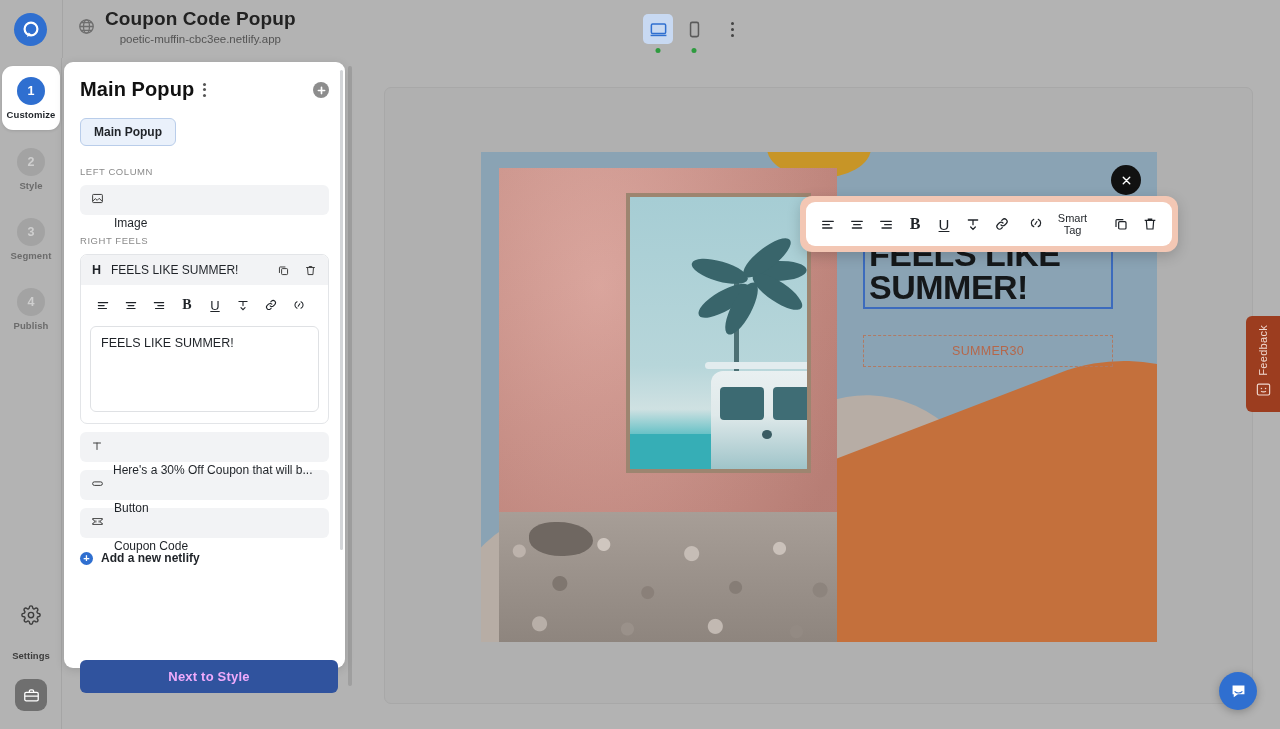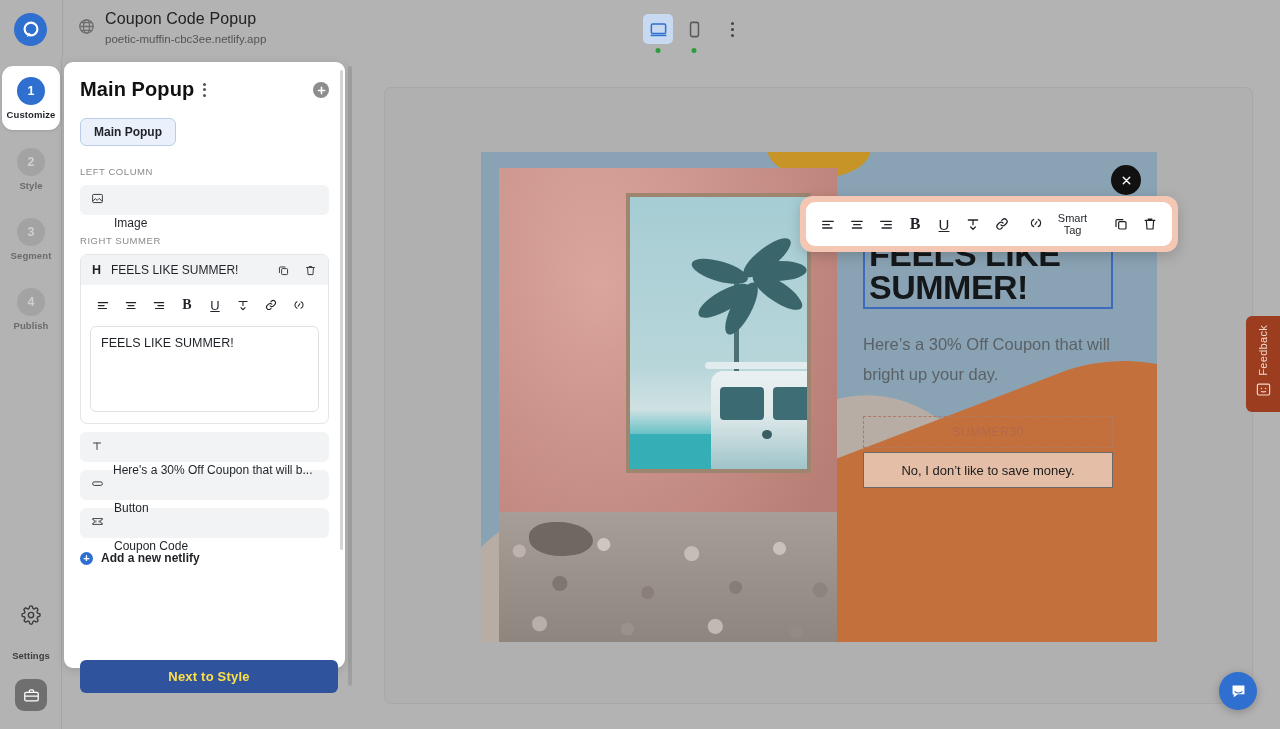--- a/index.html
+++ b/index.html
@@ -28,25 +28,25 @@
   .topbar-divider {
     position: absolute; left: 62px; top: 0; width: 1px; height: 58px;
     background: #a5a5a5;
   }
   .site-info {
     position: absolute; left: 78px; top: 9px;
     display: flex; align-items: flex-start; gap: 10px;
   }
   .globe-icon { margin-top: 9px; }
   .site-title {
-    font-size: 16px; font-weight: 400; color: #222; letter-spacing: .1px;
+    font-size: 19px; font-weight: 700; color: #222; letter-spacing: .1px;
     line-height: 20px;
   }
   .site-url {
-    font-size: 11.5px; color: #545454; line-height: 16px; margin-top: 2px;
+    font-size: 11.5px; color: #545454; line-height: 16px; margin-top: 2px; text-align: center;
   }
 
   .device-toggle {
     position: absolute; left: 643px; top: 14px;
     display: flex; align-items: center; gap: 6px;
   }
   .dev-btn {
     position: relative; width: 30px; height: 30px; border-radius: 5px;
     display: flex; align-items: center; justify-content: center;
     background: transparent; border: none; cursor: pointer;
@@ -185,21 +185,21 @@
     position: absolute; right: 2px; top: 8px; width: 3px; height: 480px;
     background: #d3d5d8; border-radius: 2px;
   }
   .rail-scroll {
     position: absolute; left: 348px; top: 66px; width: 4px; height: 620px;
     background: #9f9f9f; border-radius: 2px;
   }
 
   .next-btn {
     position: absolute; left: 80px; top: 660px; width: 258px; height: 33px;
-    background: #30539e; color: #fde047; border: none; border-radius: 6px;
+    background: #30539e; color: #f0abfc; border: none; border-radius: 6px;
     font-size: 13px; font-weight: 600; cursor: pointer; letter-spacing: .2px;
     font-family: "Liberation Sans", sans-serif;
   }
 
   
   .canvas {
     position: absolute; left: 384px; top: 87px; width: 869px; height: 617px;
     background: #b0b0b0; border: 1px solid #a8a8a8; border-radius: 7px;
   }
   .popup {
@@ -471,21 +471,21 @@
       <div class="el-row">
         <span>
           <svg width="13" height="13" viewBox="0 0 24 24" fill="none" stroke="#3a3a3a" stroke-width="1.8">
             <rect x="3" y="4.5" width="18" height="15" rx="1.6"></rect>
             <path d="M3.6 16.5l4.4-4.2 3.4 3.2 3.6-3.8 5.4 5.2"></path>
           </svg>
         </span>
         <span class="lbl">Image</span>
       </div>
 
-      <div class="section-label">RIGHT SUMMER</div>
+      <div class="section-label">RIGHT FEELS</div>
 
       <div class="el-card">
         <div class="el-card-head">
           <span class="hicon">H</span>
           <span class="lbl">FEELS LIKE SUMMER!</span>
           <button class="icon-btn">
             <svg width="13" height="13" viewBox="0 0 24 24" fill="none" stroke="#3a3a3a" stroke-width="1.8">
               <rect x="8.5" y="8.5" width="11" height="11" rx="1.6"></rect>
               <path d="M15.5 5.5H5.8A1.3 1.3 0 0 0 4.5 6.8v9.7"></path>
             </svg>
@@ -605,23 +605,21 @@
           </div>
         </div>
         <div class="gravel"></div>
         <div class="rock"></div>
       </div>
 
       <div class="pp-content">
         <div class="pp-heading-wrap">
           <div class="pp-heading">FEELS LIKE SUMMER!</div>
         </div>
-        <div class="pp-sub">Here’s a 30% Off Coupon that will bright up your day.</div>
         <div class="pp-coupon">SUMMER30</div>
-        <button class="pp-decline">No, I don’t like to save money.</button>
       </div>
 
       <button class="pp-close">
         <svg width="13" height="13" viewBox="0 0 24 24" stroke="#fff" stroke-width="2.6" stroke-linecap="round">
           <path d="M6 6l12 12M18 6L6 18"></path>
         </svg>
       </button>
     </div>
   </div>
 

